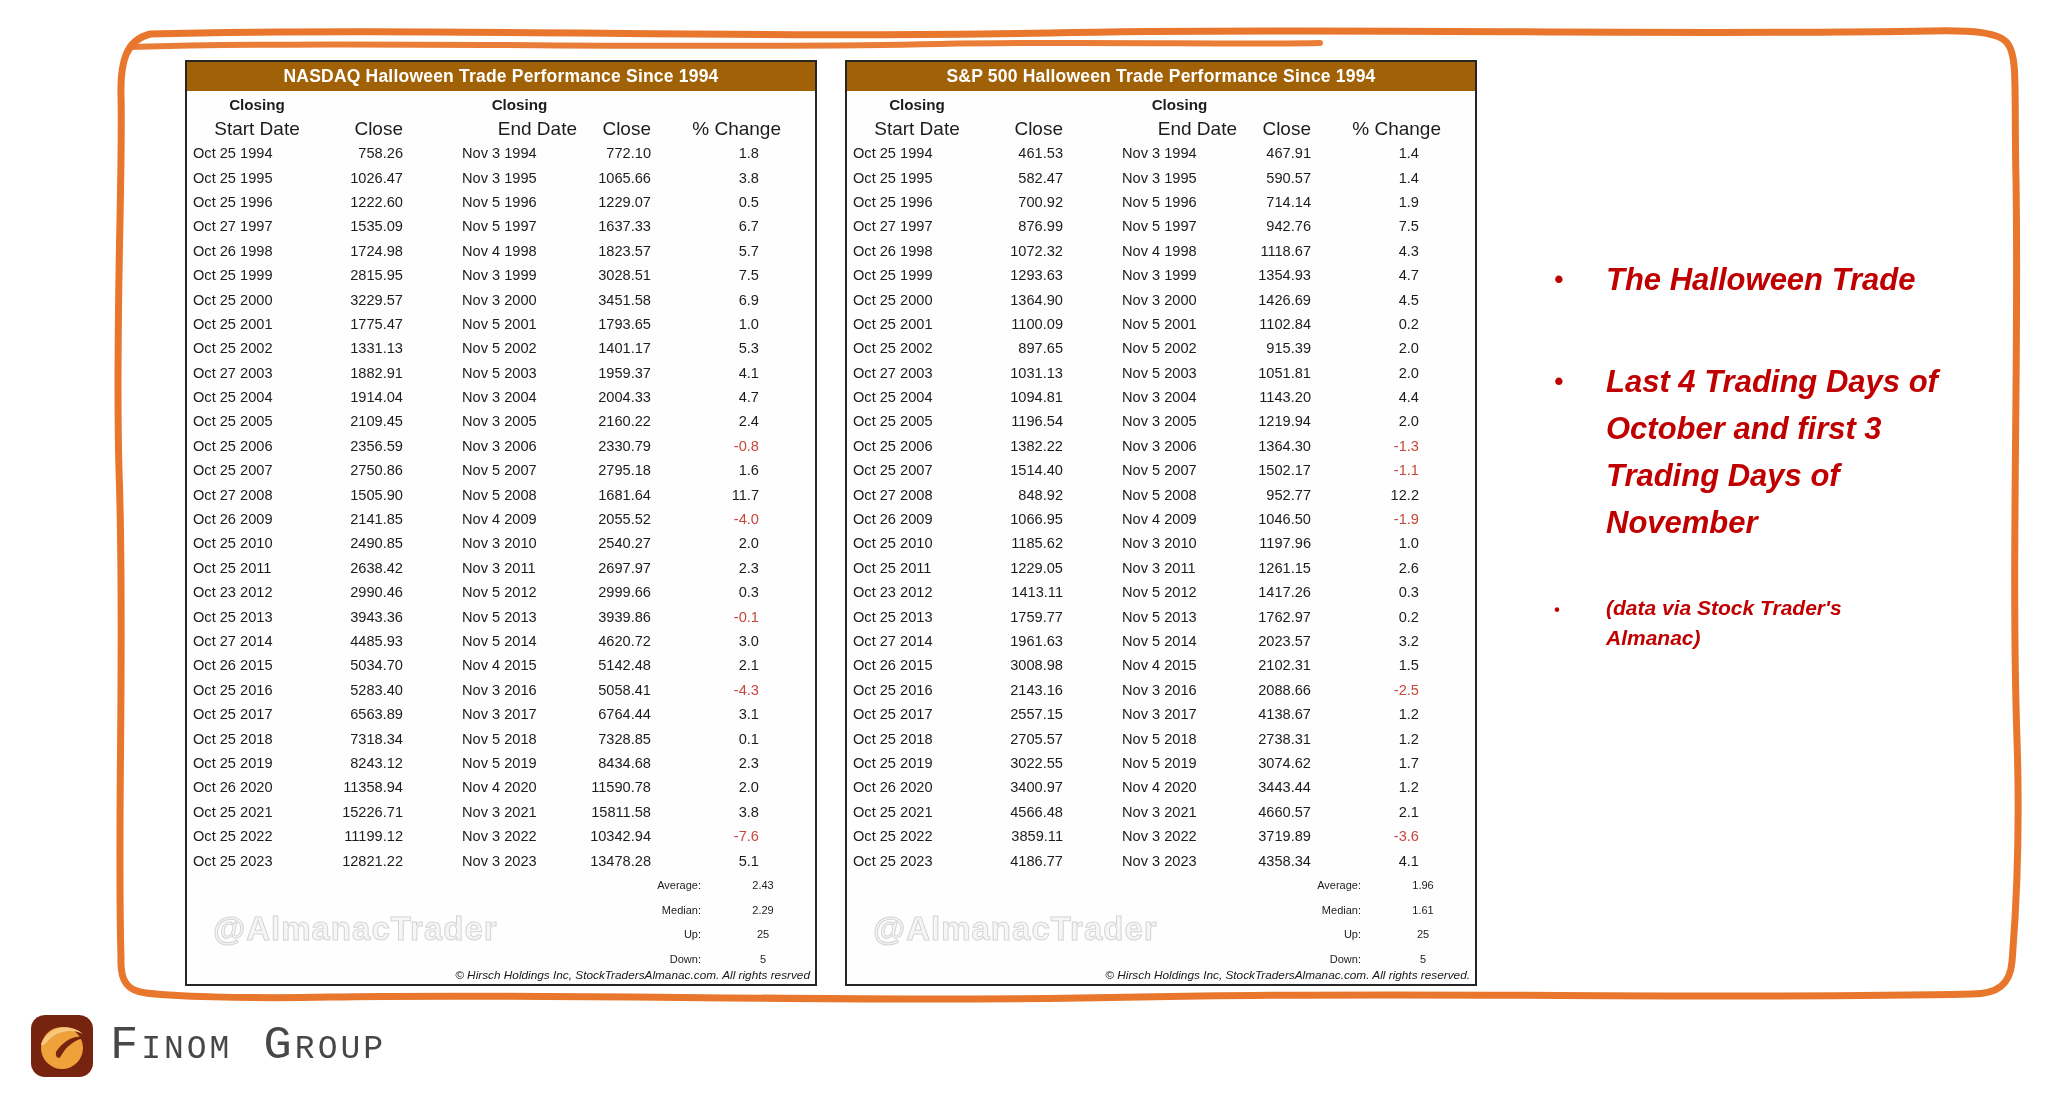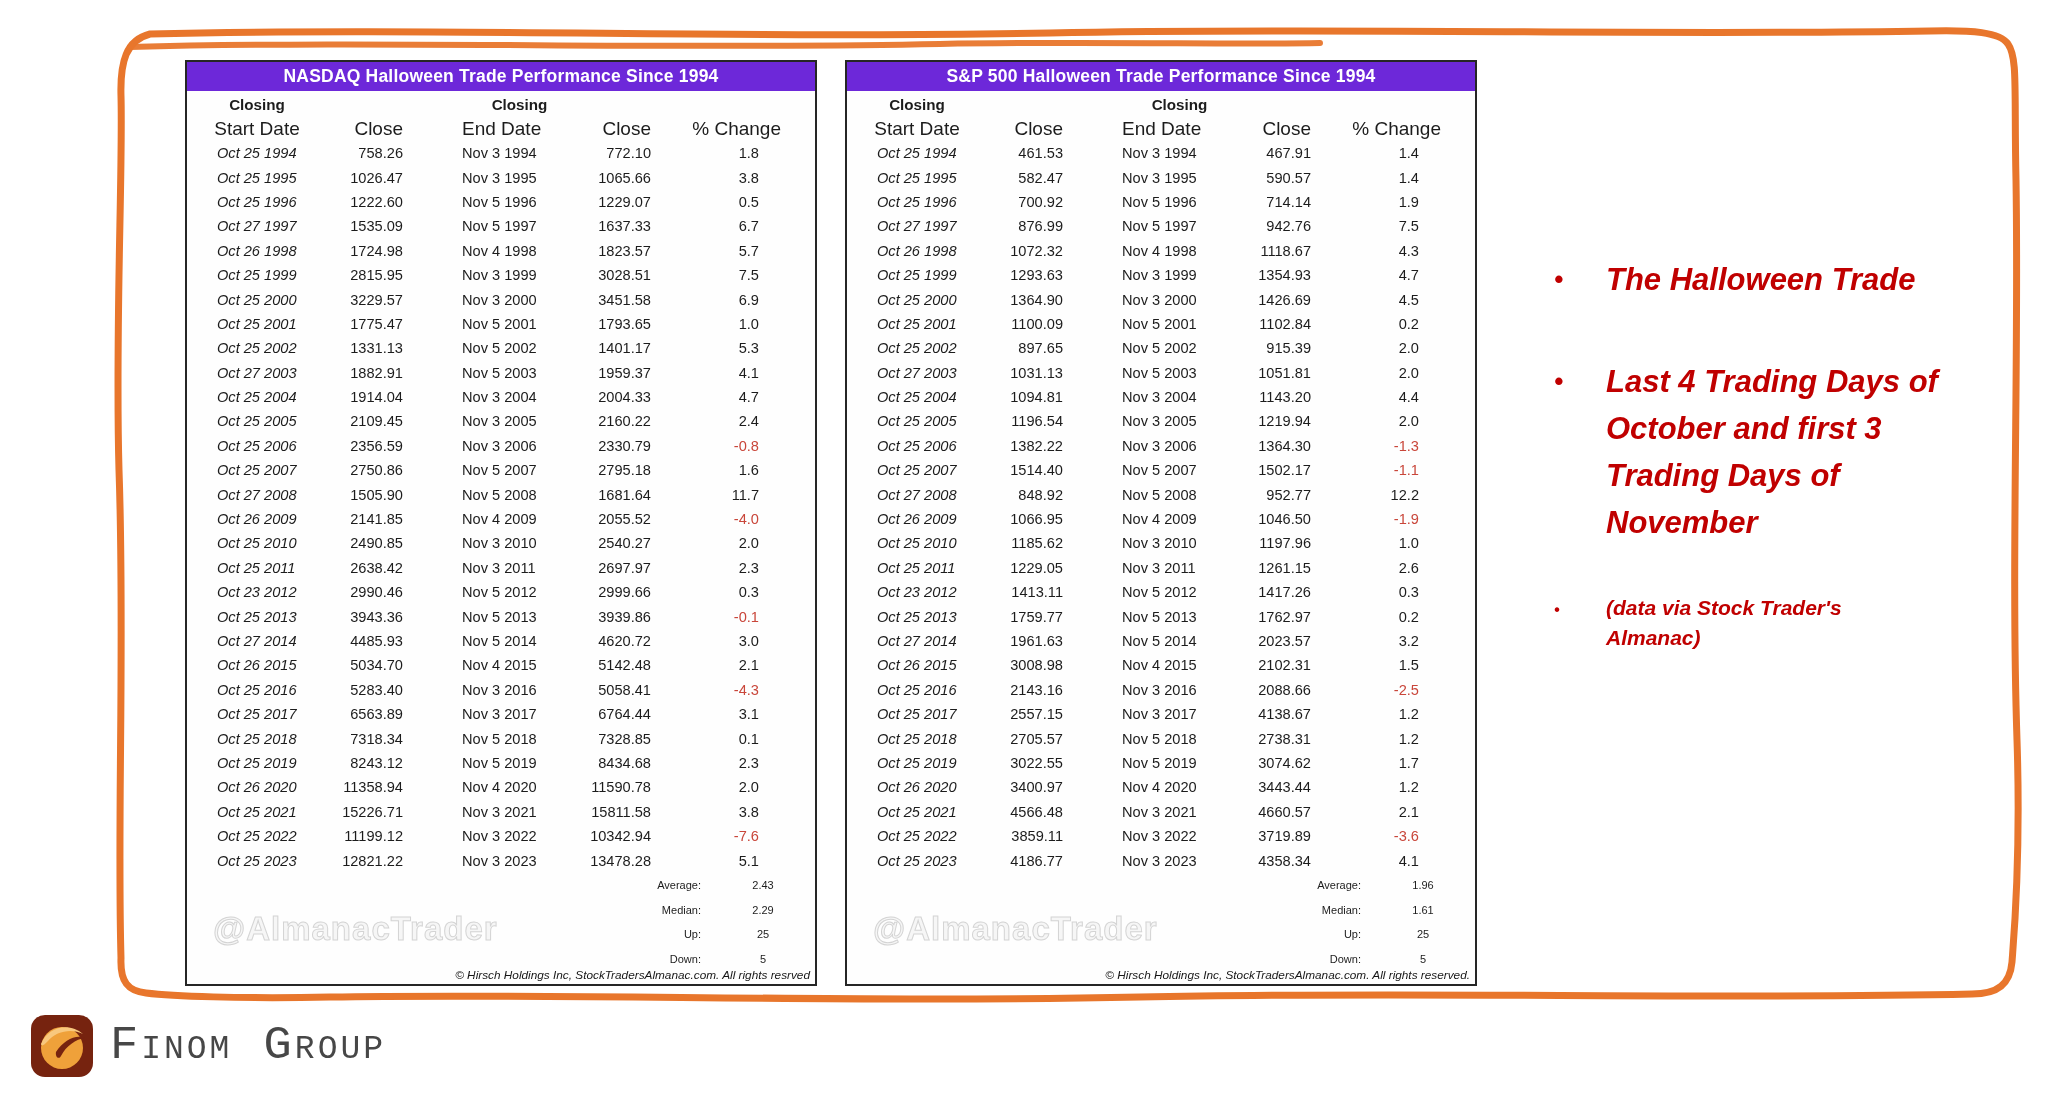--- a/index.html
+++ b/index.html
@@ -5,34 +5,34 @@
   html,body{margin:0;padding:0;background:#fff;}
   .page{position:relative;width:2048px;height:1098px;background:#fff;overflow:hidden;
         font-family:"Liberation Sans",sans-serif;color:#1c1c1c;}
   .border-svg{position:absolute;left:0;top:0;pointer-events:none;}
 
   
   .table-card{position:absolute;top:60px;width:632px;height:926px;background:#fefefe;
               border:2px solid #262626;box-sizing:border-box;}
   .card-nasdaq{left:185px;}
   .card-sp{left:845px;}
-  .table-title{height:29px;line-height:29px;background:#6d28d9;color:#fff;
+  .table-title{height:29px;line-height:29px;background:#a16207;color:#fff;
                font-weight:bold;font-size:17.5px;text-align:center;letter-spacing:.2px;}
   .group-row,.head-row,.trow,.srow{display:grid;grid-template-columns:140px 80px 170px 80px 158px;}
   .group-row{margin-top:5px;height:21px;font-weight:bold;font-size:15.2px;}
   .g1{grid-column:1;text-align:center;}
   .g3{grid-column:3;text-align:center;padding-left:55px;}
   .head-row{height:24px;font-weight:normal;font-size:19px;align-items:center;}
   .h1{text-align:center;}
   .h2{text-align:right;padding-right:4px;}
-  .h3{text-align:left;padding-left:55px;}
+  .h3{text-align:right;padding-left:55px;}
   .h4{text-align:right;padding-right:6px;}
   .h5{text-align:right;padding-right:34px;}
   .trow{height:24.4px;align-items:center;font-size:14.6px;}
-  .cell.c1{padding-left:30px;font-style:italic;}
+  .cell.c1{padding-left:6px;}
   .cell.c2{text-align:right;padding-right:4px;}
   .cell.c3{padding-left:55px;}
   .cell.c4{text-align:right;padding-right:6px;}
   .cell.c5{text-align:right;padding-right:56px;}
   .cell.neg{color:#c9463a;}
   .srow{height:24.6px;align-items:center;font-weight:normal;font-size:11px;padding-left:44px;}
   .slabel{grid-column:1/5;text-align:right;}
   .sval{grid-column:5;text-align:center;padding-right:34px;}
   .watermark{position:absolute;left:26px;bottom:36px;font-size:33px;font-weight:bold;
              letter-spacing:1px;color:rgba(0,0,0,0.03);

